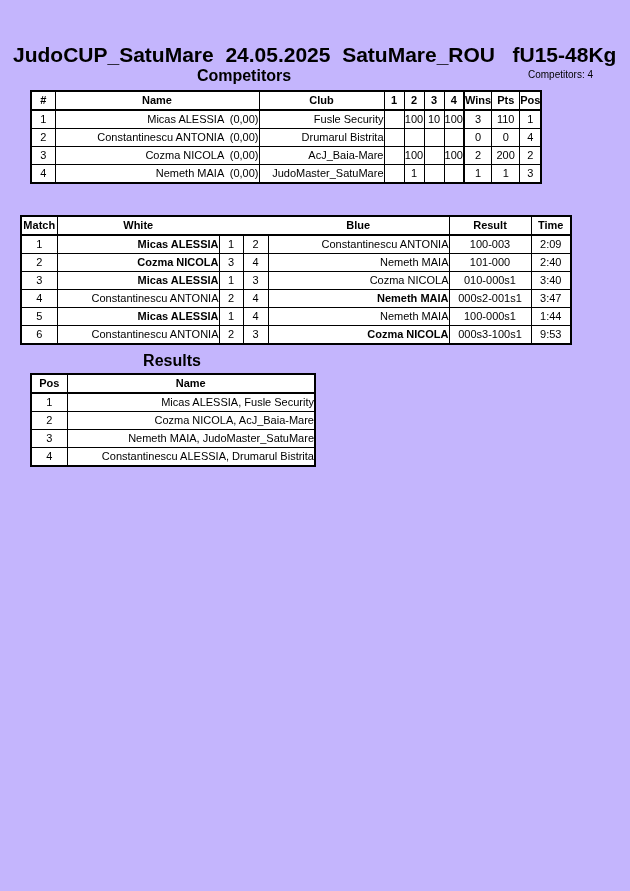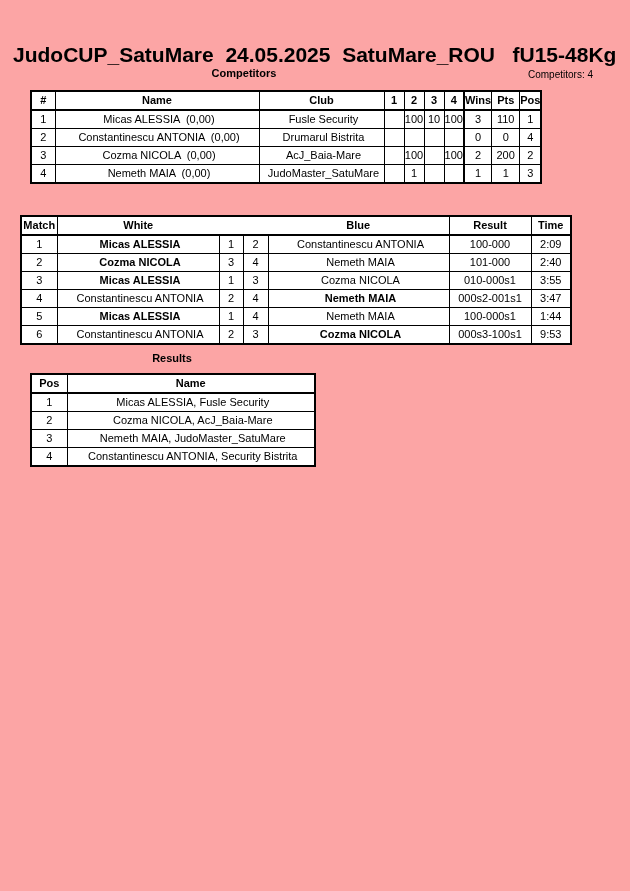--- a/index.html
+++ b/index.html
@@ -1,44 +1,44 @@
 <!DOCTYPE html>
 <html><head>
 <meta charset="utf-8">
 <style>
   html,body { margin:0; padding:0; background:#fff; }
   .page {
-    position:relative; width:630px; height:891px; background:#fca5a5; color:#000000;
+    position:relative; width:630px; height:891px; background:#c4b5fd; color:#000000;
     font-family:"Liberation Sans", sans-serif; overflow:hidden;
   }
   .title {
     position:absolute; left:13px; top:43px;
     font-size:21px; font-weight:bold; white-space:pre; letter-spacing:0;
   }
-  .sec-heading { position:absolute; font-size:11px; font-weight:bold; text-align:center; }
+  .sec-heading { position:absolute; font-size:16px; font-weight:bold; text-align:center; }
   #competitors-heading { left:30px; top:67px; width:428px; }
   #matches-heading     { left:30px; top:193px; width:510px; }
   #results-heading     { left:30px; top:352px; width:284px; }
   .count-label { position:absolute; top:69px; right:37px; font-size:10px; }
 
   table {
     position:absolute; border-collapse:collapse; table-layout:fixed;
     background:#fff; border:2px solid #000;
   }
   #competitors-table { left:30px; top:90px; }
   #matches-table     { left:20px; top:215px; }
   #results-table     { left:30px; top:373px; }
 
   th, td {
     border:1px solid #000; height:17px; padding:0;
     font-size:11px; line-height:17px; text-align:center;
     white-space:pre; overflow:hidden; font-weight:normal;
   }
   th { font-weight:bold; border-bottom:2px solid #000; }
-  .l { text-align:center; padding-left:4px; }
+  .l { text-align:right; padding-left:4px; }
   .b { font-weight:bold; }
   .thickL { border-left:2px solid #000; }
   .hHideR  { border-right-style:hidden; }
   .hHideLR { border-left-style:hidden; border-right-style:hidden; }
   .hHideL  { border-left-style:hidden; }
 </style>
 </head>
 <body>
 
 <div class="page">
@@ -144,40 +144,40 @@
       <th class="hHideL">Blue</th>
       <th>Result</th>
       <th>Time</th>
     </tr>
     <tr>
       <td>1</td>
       <td class="l b">Micas ALESSIA</td>
       <td>1</td>
       <td>2</td>
       <td class="l">Constantinescu ANTONIA</td>
-      <td>100-000</td>
+      <td>100-003</td>
       <td>2:09</td>
     </tr>
     <tr>
       <td>2</td>
       <td class="l b">Cozma NICOLA</td>
       <td>3</td>
       <td>4</td>
       <td class="l">Nemeth MAIA</td>
       <td>101-000</td>
       <td>2:40</td>
     </tr>
     <tr>
       <td>3</td>
       <td class="l b">Micas ALESSIA</td>
       <td>1</td>
       <td>3</td>
       <td class="l">Cozma NICOLA</td>
       <td>010-000s1</td>
-      <td>3:55</td>
+      <td>3:40</td>
     </tr>
     <tr>
       <td>4</td>
       <td class="l">Constantinescu ANTONIA</td>
       <td>2</td>
       <td>4</td>
       <td class="l b">Nemeth MAIA</td>
       <td>000s2-001s1</td>
       <td>3:47</td>
     </tr>
@@ -221,18 +221,18 @@
     <tr>
       <td>2</td>
       <td class="l">Cozma NICOLA, AcJ_Baia-Mare</td>
     </tr>
     <tr>
       <td>3</td>
       <td class="l">Nemeth MAIA, JudoMaster_SatuMare</td>
     </tr>
     <tr>
       <td>4</td>
-      <td class="l">Constantinescu ANTONIA, Security Bistrita</td>
+      <td class="l">Constantinescu ALESSIA, Drumarul Bistrita</td>
     </tr>
   </tbody>
     </table>
 
 </div>
 
 </body></html>

